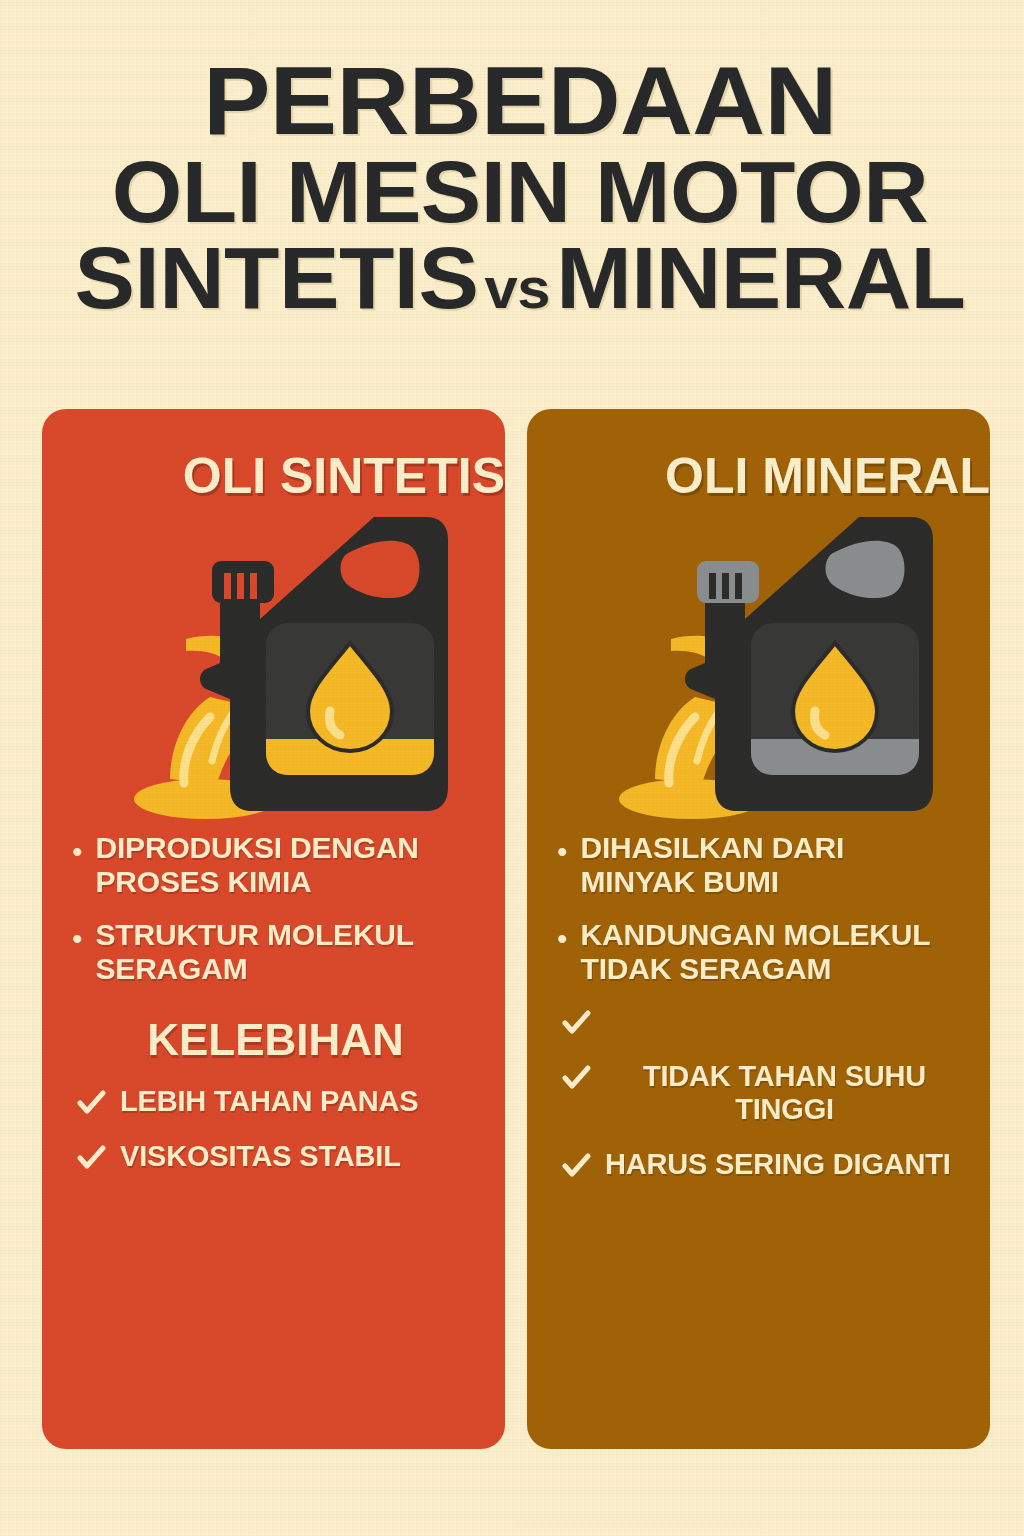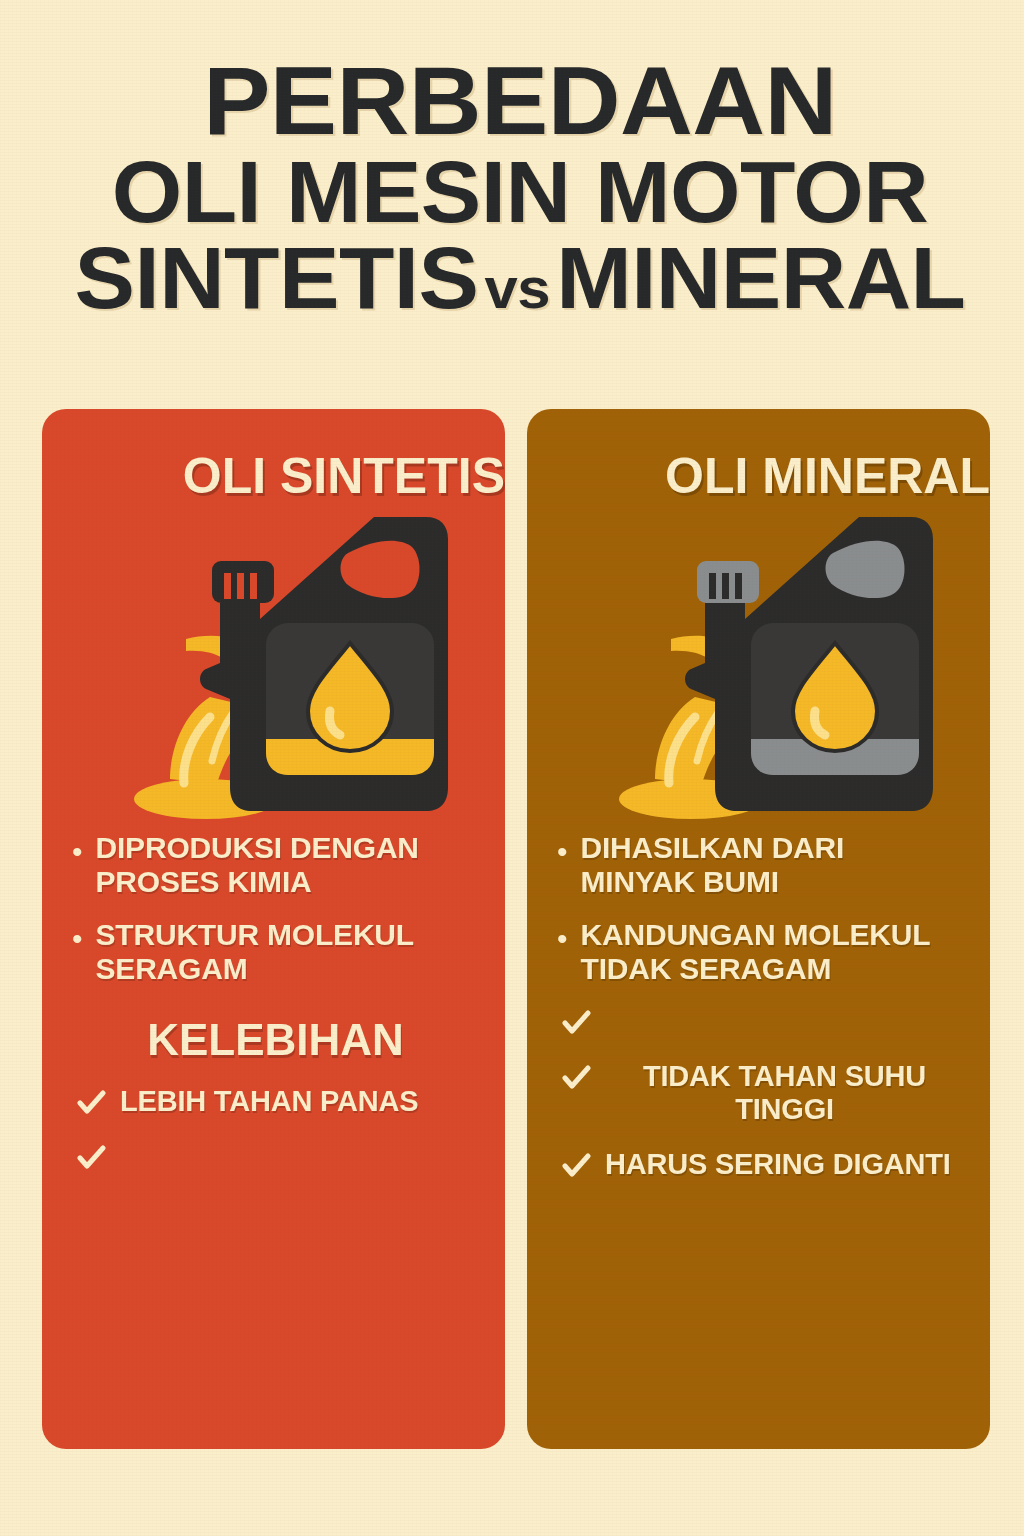--- a/index.html
+++ b/index.html
@@ -240,20 +240,21 @@
               </svg>
           </span>
           <span class="check-text">LEBIH TAHAN PANAS</span>
         </li>
         <li class="check-item">
           <span class="check-mark">
             <svg width="30" height="30" viewBox="0 0 30 30">
                 <path d="M4 15 L11 23 L27 5" stroke="#fbeecb" stroke-width="5" fill="none" stroke-linecap="round" stroke-linejoin="round"></path>
               </svg>
           </span>
+          <span class="check-text">VISKOSITAS STABIL</span>
         </li>
       </ul>
     </div>
   </div>
 
   <div class="card card-mineral">
     <div class="card-header">OLI MINERAL</div>
 
     <div class="art">
       <svg width="400" height="320" viewBox="0 0 400 320">

